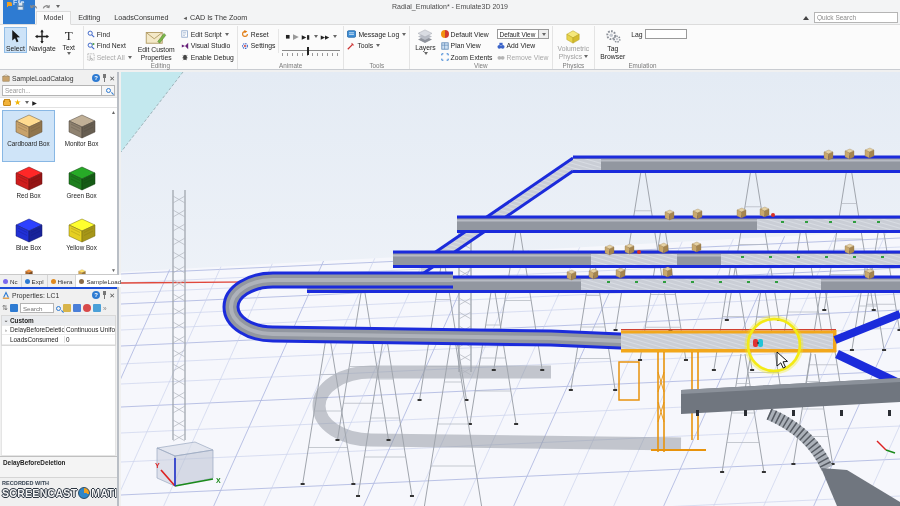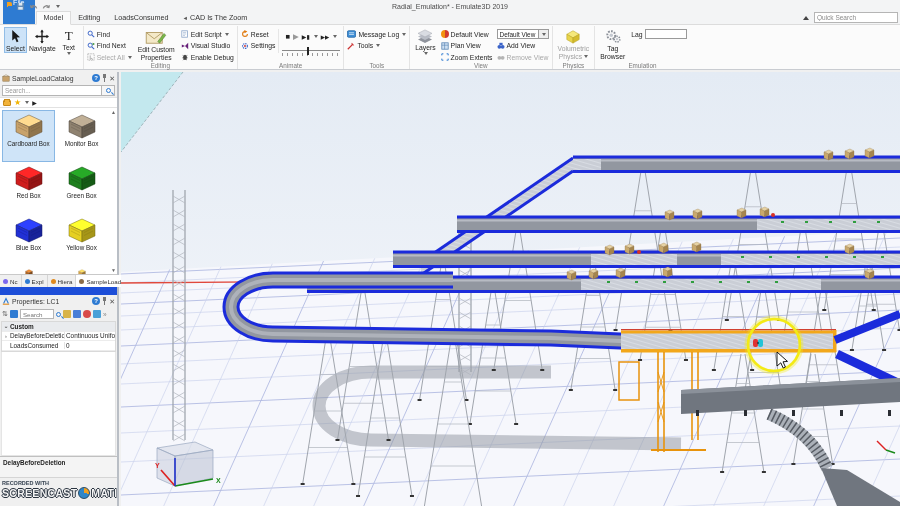--- a/index.html
+++ b/index.html
@@ -70,21 +70,21 @@
   .cat-item.sel{background:#cfe4f8;border:1px solid #88b7e4;}
   .cat-item.partial{height:11px;overflow:hidden;}
   .cat-name{font-size:6.3px;margin-top:1px;color:#222;white-space:nowrap;}
   .scr{position:absolute;right:1px;font-size:5px;color:#666;}
   .cat-tabs{height:13px;display:flex;align-items:stretch;background:#f0f0f0;border-top:1px solid #c9c9c9;font-size:6.2px;flex:none;}
   .cat-tab{display:flex;align-items:center;gap:2px;padding:0 3px;border-right:1px solid #d5d5d5;color:#333;white-space:nowrap;}
   .cat-tab.active{background:#fff;}
   .tdot{width:5px;height:5px;border-radius:50%;flex:none;}
 
   
-  .props{height:217px;display:flex;flex-direction:column;background:#f0f0f0;border-top:8px solid #1d4ed8;flex:none;}
+  .props{height:217px;display:flex;flex-direction:column;background:#f0f0f0;border-top:2px solid #1d4ed8;flex:none;}
   .ptoolbar{height:14px;display:flex;align-items:center;gap:2px;padding:0 2px;flex:none;font-size:6.5px;}
   .ptool-ic{width:8px;height:8px;border-radius:1px;flex:none;}
   .psearch{width:34px;height:10px;border:1px solid #b5b5b5;background:#fff;font-size:6.2px;padding:0 2px;}
   .pgrid{margin:0 1px;background:#fff;border:1px solid #d9d9d9;flex:none;}
   .prow{display:flex;height:9.5px;border-bottom:1px solid #ececec;font-size:6.4px;align-items:center;}
   .prow.pcat{background:#e9ebee;font-weight:bold;}
   .pgut{width:8px;color:#555;text-align:center;font-size:5.5px;flex:none;}
   .pname{width:54px;overflow:hidden;white-space:nowrap;color:#222;flex:none;}
   .pval{flex:1;background:#fff;border-left:1px solid #e3e3e3;overflow:hidden;white-space:nowrap;padding-left:1px;}
   .pfill{flex:1;background:#fff;margin:0 1px;border:1px solid #e5e5e5;border-top:none;}

